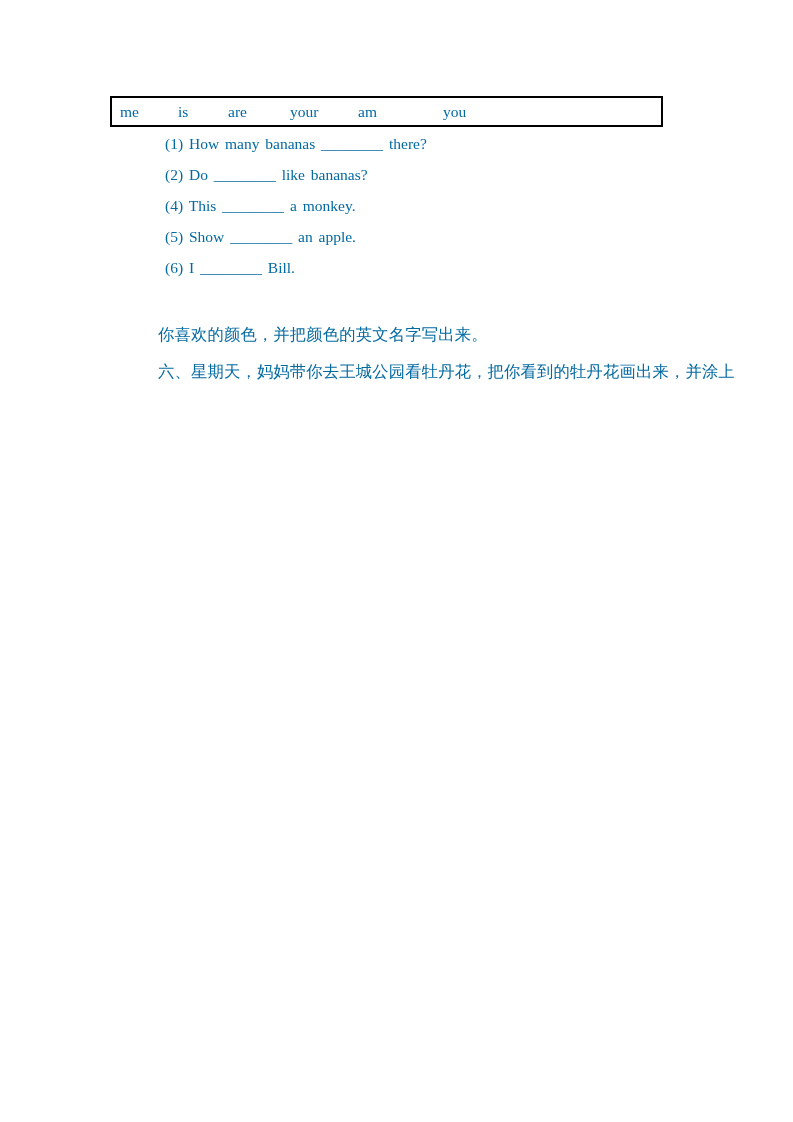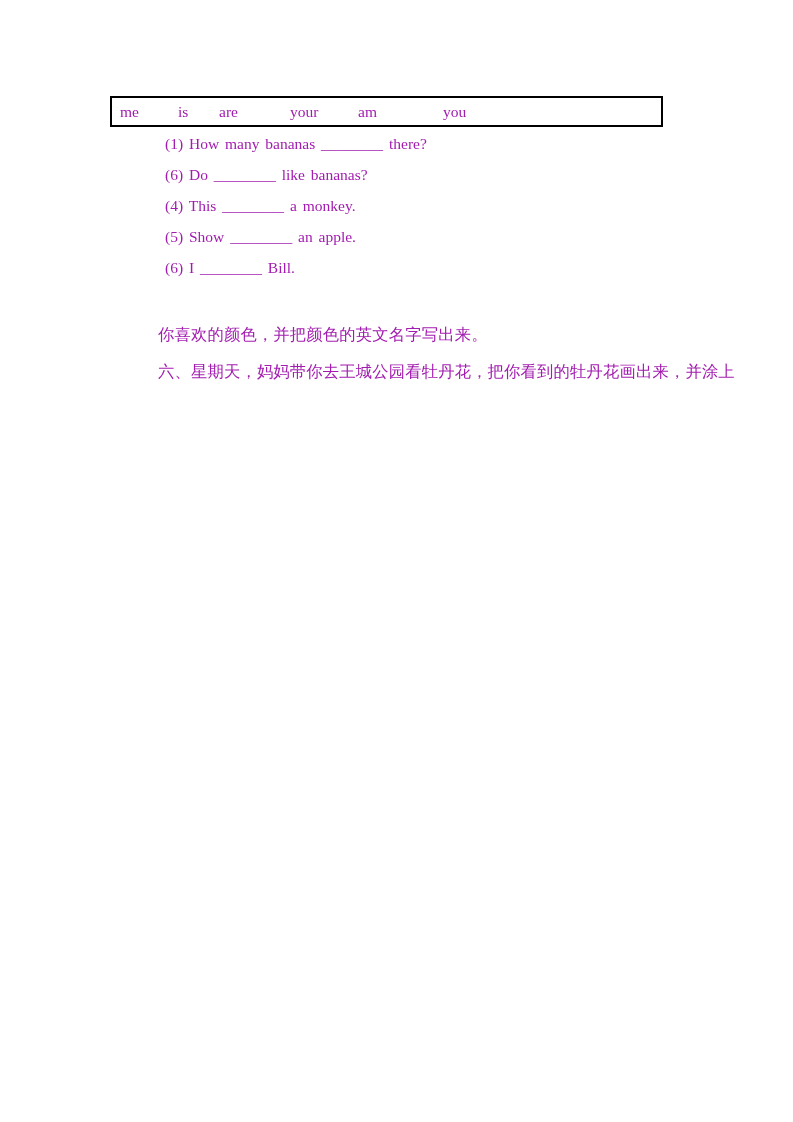--- a/index.html
+++ b/index.html
@@ -5,21 +5,21 @@
   html, body {
     margin: 0;
     padding: 0;
     background: #ffffff;
   }
   .page {
     position: relative;
     width: 755px;
     height: 1122px;
     background: #ffffff;
-    color: #a21caf;
+    color: #0369a1;
     overflow: hidden;
     font-family: "Liberation Serif", serif;
   }
   
   .word-bank {
     position: absolute;
     left: 110px;
     top: 96px;
     width: 549px;
     height: 27px;
@@ -27,21 +27,21 @@
   }
   .word-bank .word {
     position: absolute;
     top: 50%;
     transform: translateY(-50%);
     font-size: 15.5px;
     white-space: nowrap;
   }
   .word-bank .word:nth-child(1) { left: 8px; }
   .word-bank .word:nth-child(2) { left: 66px; }
-  .word-bank .word:nth-child(3) { left: 107px; }
+  .word-bank .word:nth-child(3) { left: 116px; }
   .word-bank .word:nth-child(4) { left: 178px; }
   .word-bank .word:nth-child(5) { left: 246px; }
   .word-bank .word:nth-child(6) { left: 306px; margin-left: 25px; }
   
   .questions {
     position: absolute;
     left: 119px;
     top: 128px;
     font-size: 15.5px;
     line-height: 31px;
@@ -73,21 +73,21 @@
     <span class="word">me</span>
     <span class="word">is</span>
     <span class="word">are</span>
     <span class="word">your</span>
     <span class="word">am</span>
     <span class="word">you</span>
   </div>
 
   <div class="questions">
     <div class="q-line">(1) How many bananas ________ there?</div>
-    <div class="q-line">(6) Do ________ like bananas?</div>
+    <div class="q-line">(2) Do ________ like bananas?</div>
     <div class="q-line">(4) This ________ a monkey.</div>
     <div class="q-line">(5) Show ________ an apple.</div>
     <div class="q-line">(6) I ________ Bill.</div>
   </div>
 
   <div class="section-six">
     <div class="cn-line">你喜欢的颜色，并把颜色的英文名字写出来。</div>
     <div class="cn-line">六、星期天，妈妈带你去王城公园看牡丹花，把你看到的牡丹花画出来，并涂上</div>
   </div>
 

